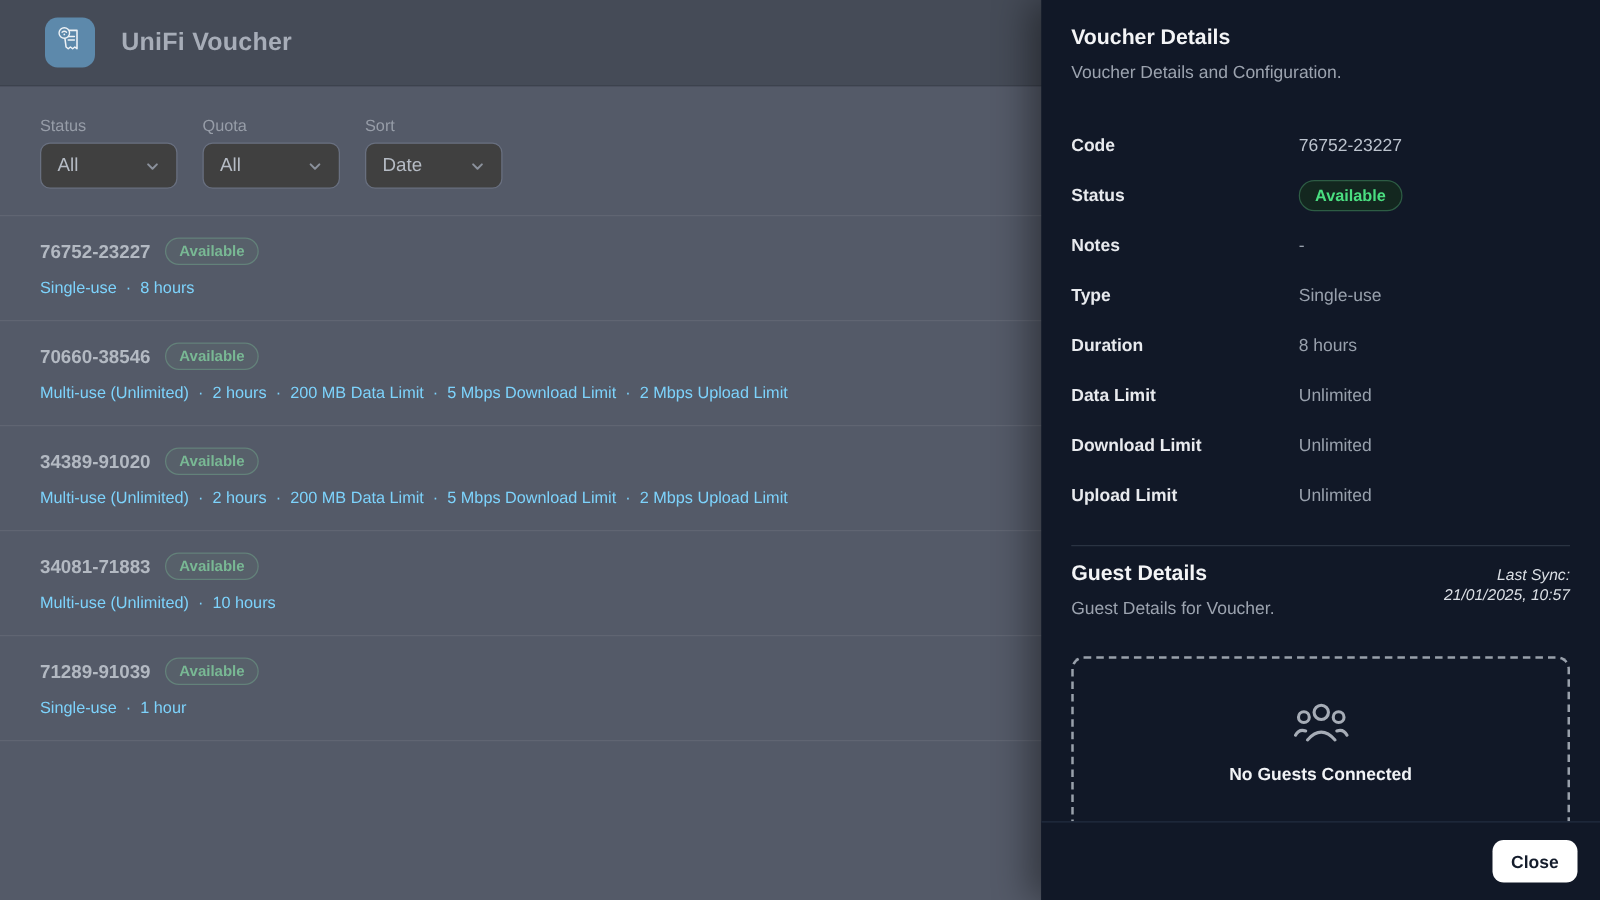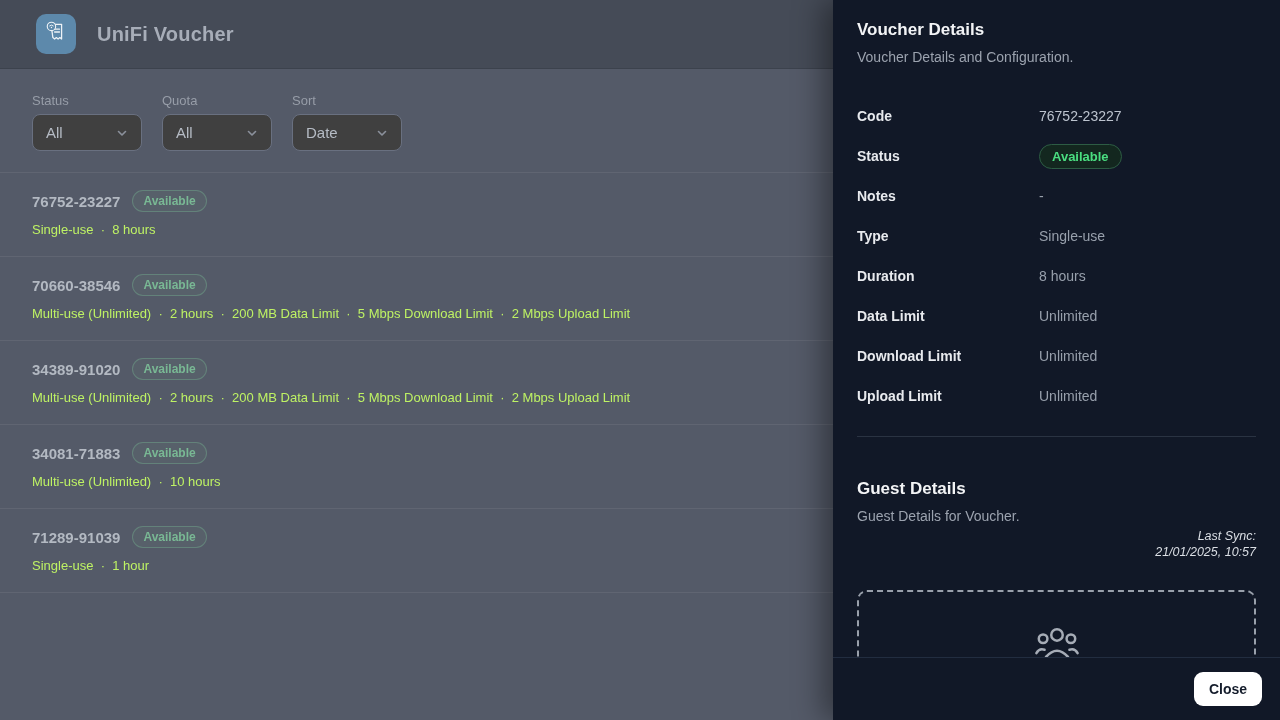--- a/index.html
+++ b/index.html
@@ -21,42 +21,42 @@
             padding:0 12px 0 13px; cursor:pointer; }
   .select-value { font-size:15px; color:#b6bcc5; }
   .chev { display:flex; }
 
   .voucher-list { margin-top:21px; border-top:1px solid rgba(255,255,255,0.07); }
   .vrow { padding:19px 32px; border-bottom:1px solid rgba(255,255,255,0.07); cursor:pointer; }
   .vrow-top { display:flex; align-items:center; gap:12px; height:18px; }
   .vcode { font-size:15px; font-weight:bold; color:#b3b9c2; }
   .vbadge { font-size:12px; font-weight:bold; color:#79b894; background:rgba(121,184,148,0.07);
             border:1px solid rgba(121,184,148,0.38); border-radius:999px; padding:3px 10px; }
-  .vmeta { margin-top:12px; font-size:13px; color:#bef264; white-space:pre; }
+  .vmeta { margin-top:12px; font-size:13px; color:#7dd3fc; white-space:pre; }
 
   .backdrop { position:absolute; inset:0; right:447px; background:transparent; }
 
   
   .drawer { position:absolute; top:0; right:0; width:447px; height:720px; background:#111827;
             box-shadow:-10px 0 28px rgba(0,0,0,0.4); overflow:hidden; }
   .drawer-inner { padding:20px 24px 0; }
   .d-title { font-size:17px; font-weight:bold; color:#f3f4f6; line-height:20px; }
   .d-sub { margin-top:8px; font-size:14px; color:#9ca3af; line-height:18px; }
 
   .fields { margin-top:30px; }
   .frow { height:40px; display:flex; align-items:center;gap:43px; }
   .flabel { width:139px; flex:0 0 auto; font-size:14px; font-weight:bold; color:#e8eaee; }
   .fvalue { font-size:14px; color:#98a0ac; }
   .fvalue.bright { color:#bdc4cf; }
   .dbadge { font-size:13px; font-weight:bold; color:#4ade80; background:#13271f;
             border:1px solid #2d5c44; border-radius:999px; padding:4px 12px; }
 
   .d-divider { margin-top:20px; border-top:1px solid #2a3342; }
 
-  .guest-header { margin-top:42px; display:flex; justify-content:space-between;flex-direction:column; }
+  .guest-header { margin-top:12px; display:flex; justify-content:space-between; }
   .last-sync { text-align:right; font-style:italic; font-size:12.5px; color:#dbdfe5; line-height:16px; padding-top:3px; }
 
   .guest-box { margin-top:30px; height:150px; border:2px dashed #99a0ab; border-radius:10px;
                display:flex; flex-direction:column; align-items:center; padding-top:33px; }
   .guest-empty { margin-top:8px; font-size:14px; font-weight:bold; color:#f1f3f6; }
 
   .d-footer { position:absolute; left:0; right:0; bottom:0; height:63px; background:#111827;
               border-top:1px solid #222d40; display:flex; align-items:center; justify-content:flex-end;
               padding-right:18px; }
   .close-btn { background:#ffffff; color:#141c2b; font-family:inherit; font-size:14px; font-weight:bold;

